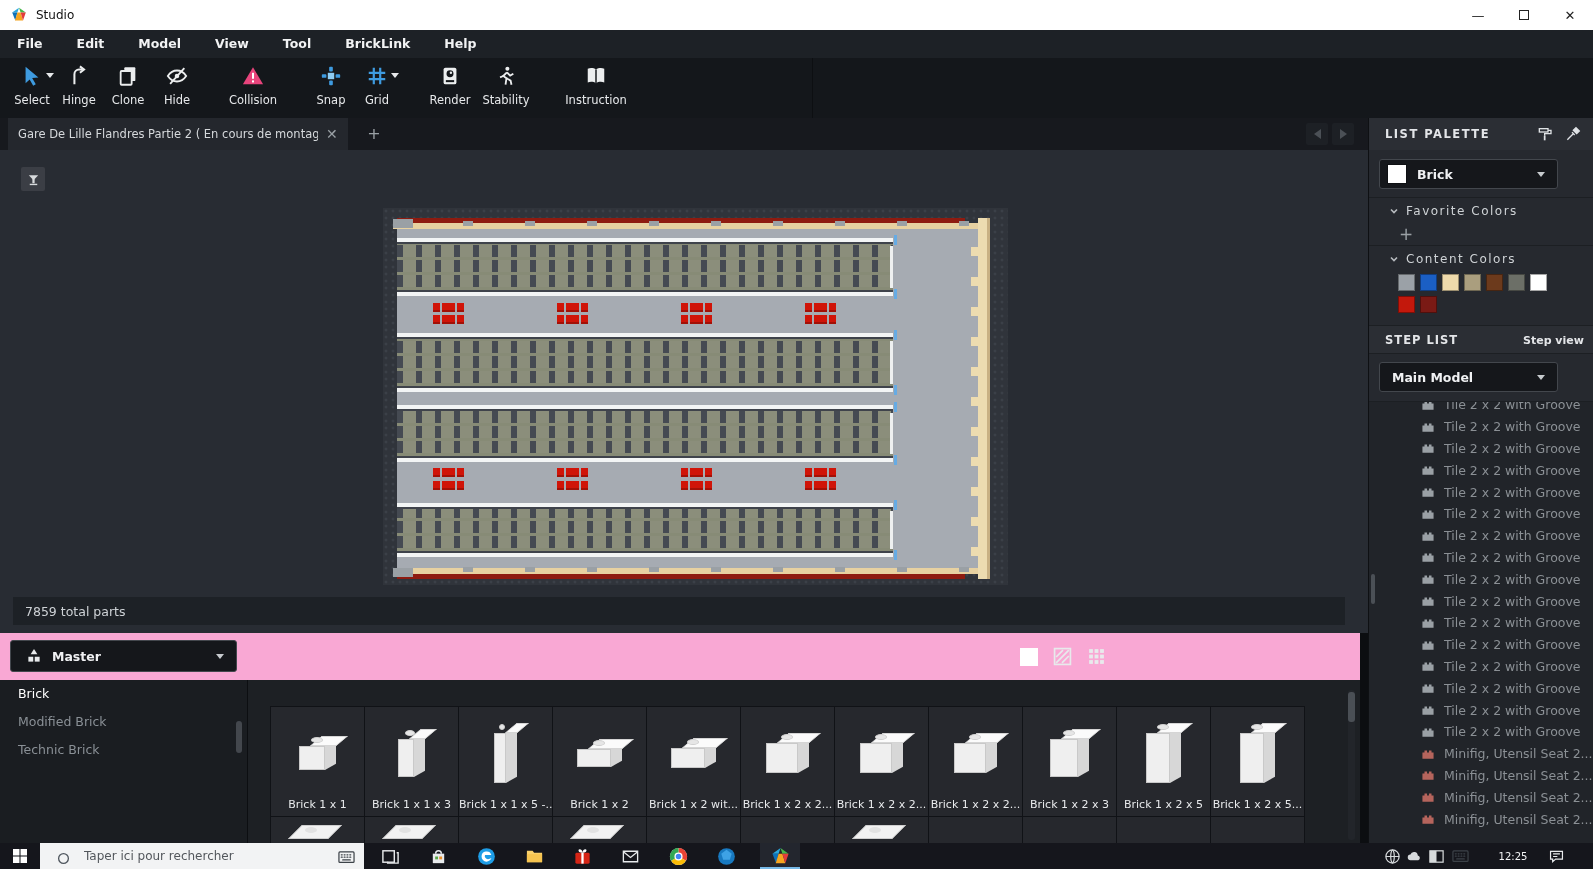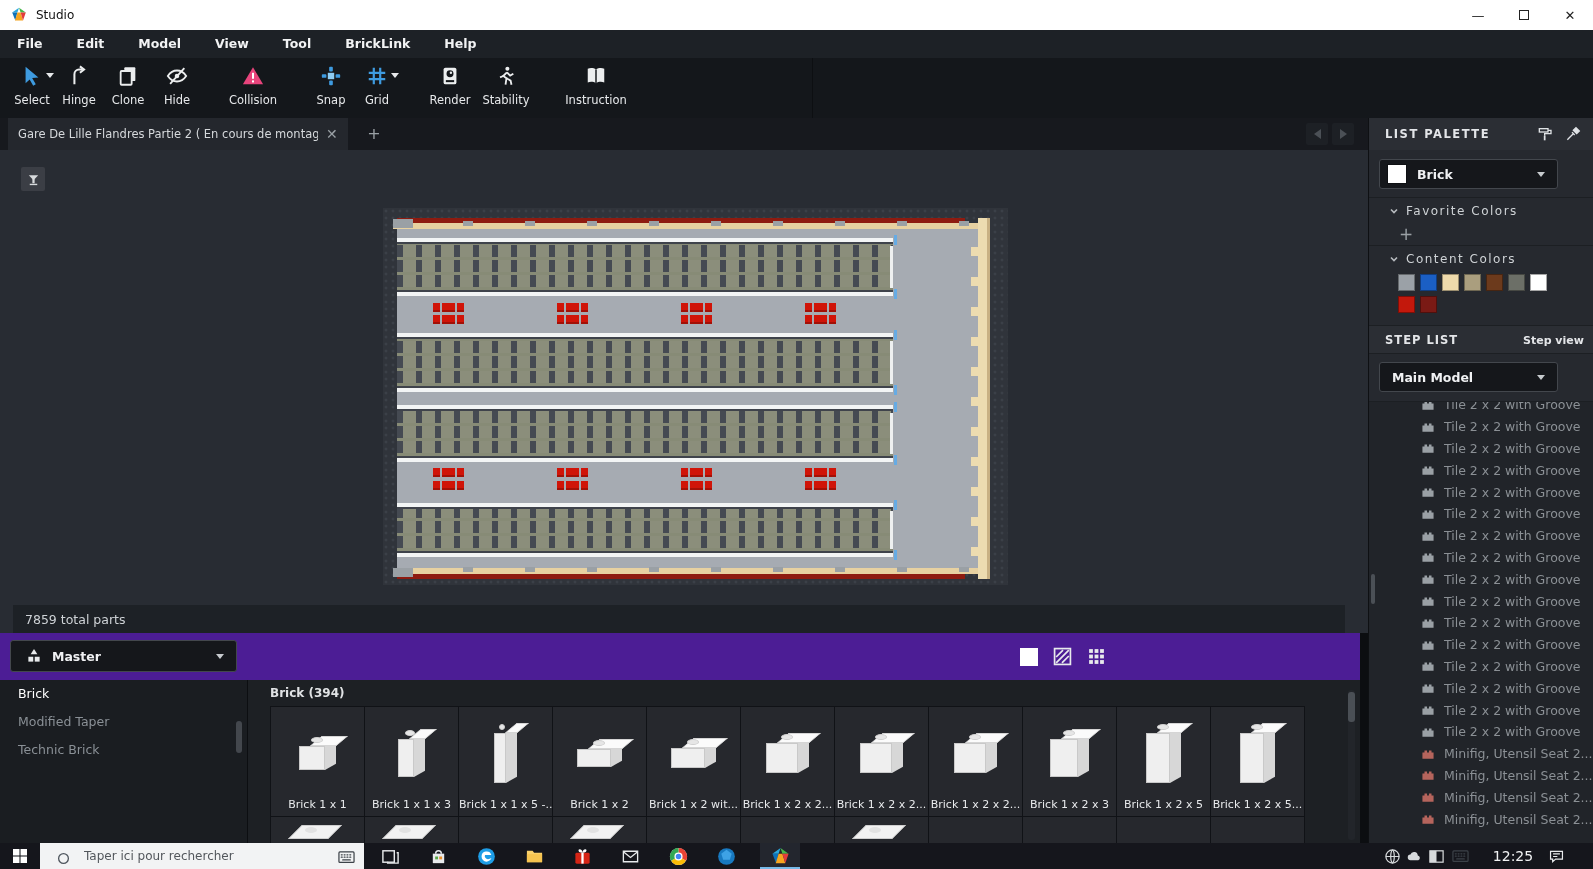--- a/index.html
+++ b/index.html
@@ -61,26 +61,26 @@
     border-top:2px solid #3f434b; border-bottom:2px solid #3f434b; }
   .red-strip { background:#8e1b10; }
   .tan-strip { background:#e7d1a1; }
   .wall { background:#eddcb0; border-right:3px solid #c9b183; }
   .wall-notch { position:absolute; left:-7px; width:7px; height:9px; background:#eddcb0; }
   .gray-tab { position:absolute; width:10px; height:5px; background:#9aa0a5; }
   .bench-row { position:absolute; height:9px; display:flex; gap:2px; }
   .bench-row div { background:#d01408; box-shadow:inset 0 -2px 0 #a31006; }
   .blue-tick { position:absolute; width:3px; height:10px; background:#66abe4; }
   .track-cap { position:absolute; width:3px; background:#eef0f0; }
-  .statusbar { left:13px; top:447px; width:1332px; height:28px; background:#1d2126; display:flex; align-items:center;margin-top:8px; }
+  .statusbar { left:13px; top:447px; width:1332px; height:28px; background:#1d2126; display:flex; align-items:center; }
   .statusbar span { color:#ced2d6; font-size:12.5px; margin-left:12px; }
 
   
   .parts-panel { left:0; top:633px; width:1360px; height:210px; background:#1d2024; overflow:hidden; }
-  .pp-toprow { position:absolute; left:0; top:0; width:100%; height:47px; background:#4c1d95; }
+  .pp-toprow { position:absolute; left:0; top:0; width:100%; height:47px; background:#f9a8d4; }
   .dropdown { background:#15171b; border:1px solid #43474d; border-radius:3px; display:flex; align-items:center; position:absolute; }
   .dropdown .dd-label { color:#f0f1f3; font-size:12.5px; font-weight:bold; }
   .dd-caret { position:absolute; right:12px; top:50%; margin-top:-2px; width:0; height:0; border-left:4px solid transparent; border-right:4px solid transparent; border-top:5px solid #c7cbcf; }
   .pp-ctrl { position:absolute; top:14px; width:19px; height:19px; display:flex; align-items:center; justify-content:center; }
   .search-box { position:absolute; left:1122px; top:8px; width:218px; height:31px; background:#15171b; border:1px solid #3c4046; border-radius:3px; display:flex; align-items:center; }
   .search-box .ph { color:#989da3; font-size:12px; margin-left:13px; flex:1; }
   .search-box svg { width:16px; height:16px; margin-right:9px; }
   .pp-left { position:absolute; left:0; top:47px; width:247px; height:163px; background:#1a1d21; }
   .pp-tabs { display:flex; align-items:center; height:27px; border-bottom:1px solid #101216; }
   .pp-tab { font-size:12.5px; margin-left:18px; position:relative; }
@@ -127,21 +127,21 @@
   .tb-start { width:40px; height:26px; display:flex; align-items:center; justify-content:center; flex:none; }
   .tb-start svg { width:14px; height:14px; }
   .tb-search { width:324px; height:26px; background:#f2f3f4; display:flex; align-items:center; flex:none; }
   .tb-search .ring { margin-left:17px; width:13px; height:13px; flex:none; }
   .tb-search .stext { color:#53575c; font-size:12px; margin-left:14px; flex:1; white-space:nowrap; overflow:hidden; }
   .tb-search .kbd { margin-right:9px; width:17px; height:14px; flex:none; }
   .tb-app { position:absolute; top:0; width:40px; height:26px; display:flex; align-items:center; justify-content:center; }
   .tb-app svg,.tb-app .cicon { width:19px; height:19px; }
   .tb-app.active { background:#23262e; box-shadow:inset 0 -2px 0 #76b9e8; }
   .tray-icon { position:absolute; top:5px; width:17px; height:16px; }
-  .tb-time { position:absolute; left:1484px; top:0; width:58px; height:26px; color:#f2f3f4; font-size:14px; display:flex; align-items:center; justify-content:center; }
+  .tb-time { position:absolute; left:1484px; top:0; width:58px; height:26px; color:#f2f3f4; font-size:10px; display:flex; align-items:center; justify-content:center; }
   .tb-notif { position:absolute; left:1548px; top:5px; width:17px; height:16px; }
 </style>
 </head>
 <body>
 
 <div id="app">
 
   <div class="abs titlebar">
     <span class="logo" id="titleLogo"><svg viewBox="0 0 20 20">
           <path d="M10 1l8.5 6H12z" fill="#46b849"></path>
@@ -506,28 +506,27 @@
             <rect x="12.4" y="7.2" width="3.6" height="3.6"></rect>
             <rect x="2" y="12.4" width="3.6" height="3.6"></rect>
             <rect x="7.2" y="12.4" width="3.6" height="3.6"></rect>
             <rect x="12.4" y="12.4" width="3.6" height="3.6"></rect>
           </svg>
         </span>
     </div>
     <div class="pp-left">
       <div id="catList">
           <div class="cat-item on">Brick</div>
-          <div class="cat-item ">Modified Taper</div>
+          <div class="cat-item ">Modified Brick</div>
           <div class="cat-item ">Technic Brick</div>
         </div>
       <div class="cat-scroll"></div>
     </div>
     <div style="position:absolute;left:247px;top:47px;width:1px;height:163px;background:#0c0e11;"></div>
     <div class="pp-right">
-      <div class="pp-group">Brick (394)</div>
       <div class="parts-grid" id="partsGrid">
           <div class="part-tile">
             <div class="brick3d" style="width: 38px; height: 34px;">
               <div class="b-front" style="left: 0px; top: 10px; width: 26px; height: 24px;"></div>
               <div class="b-side" style="left: 26px; top: 10px; width: 11px; height: 24px;"></div>
               <div class="b-top" style="left: 0px; top: 0px; width: 26px; height: 10px; margin-left: 11px;"></div>
               <div class="b-stud" style="left: 12px; top: 1px; width: 12px; height: 6px;"></div>
             </div>
             <div class="part-label">Brick 1 x 1</div>
           </div>

